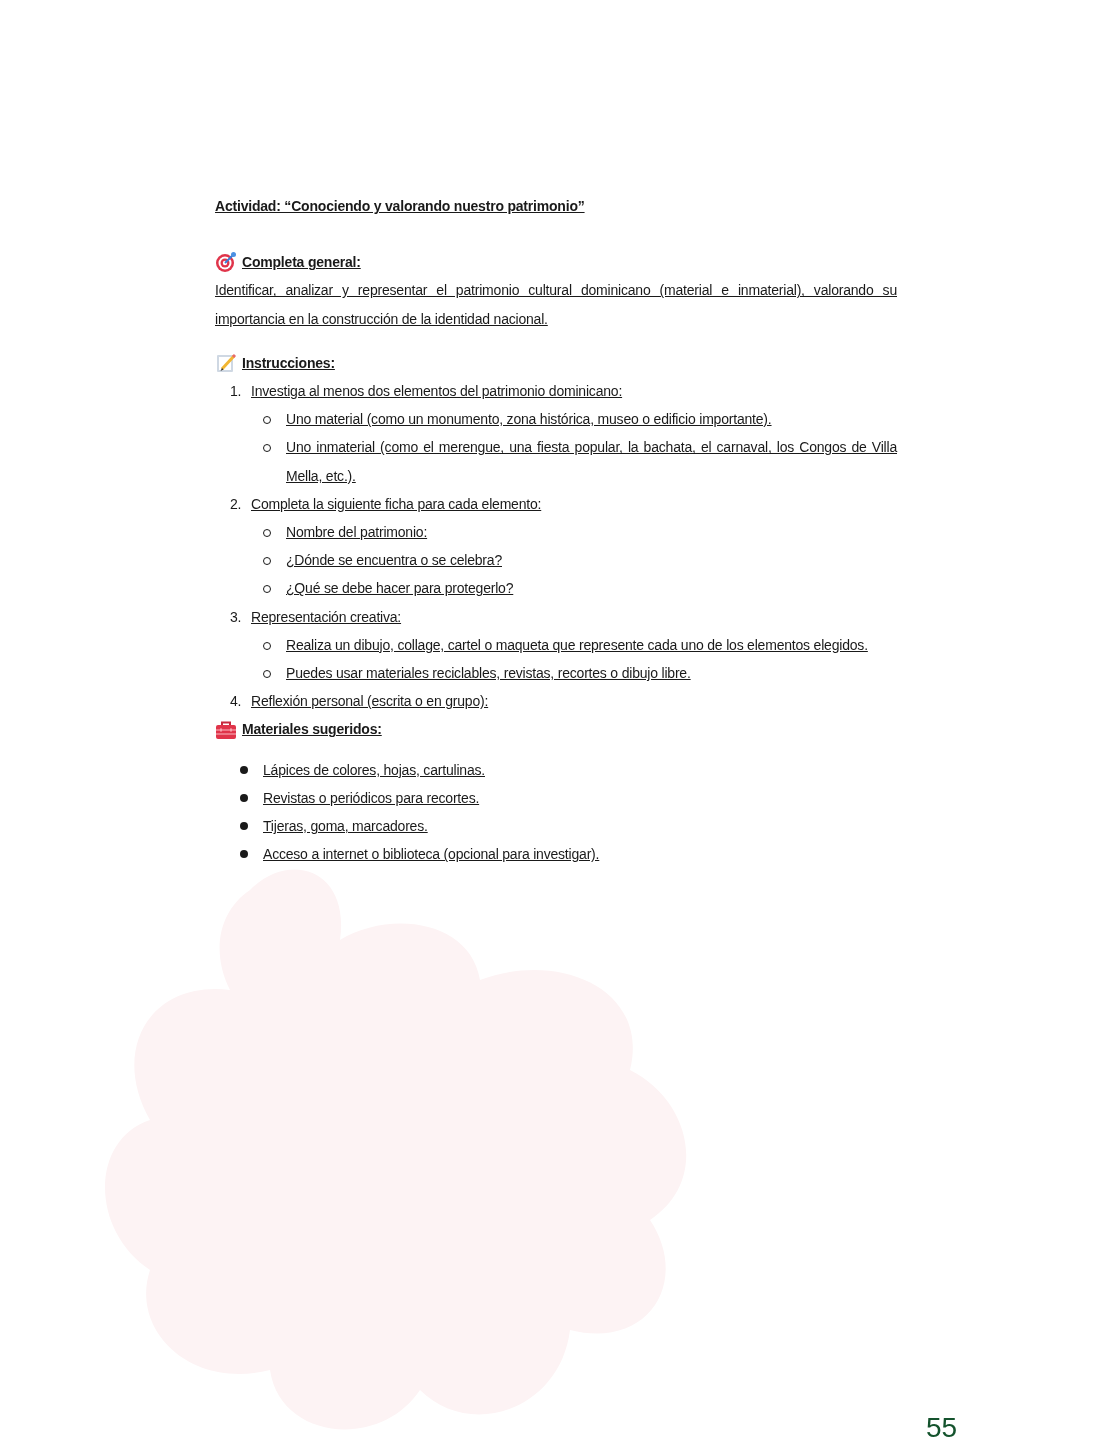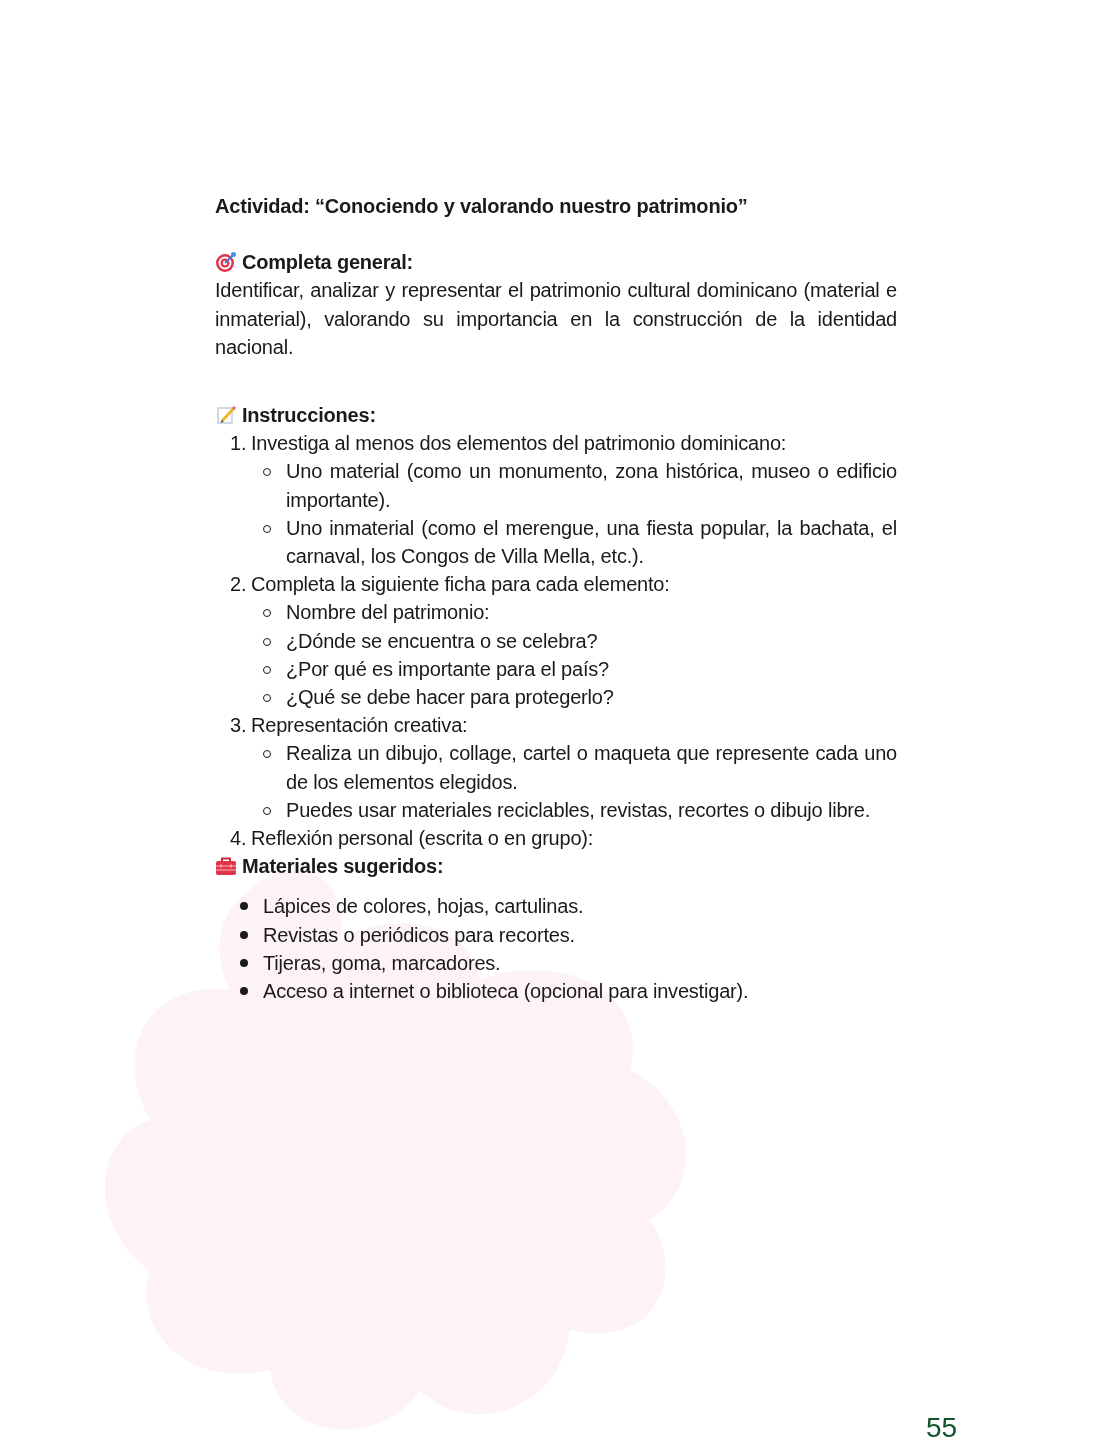--- a/index.html
+++ b/index.html
@@ -1,24 +1,24 @@
 <!DOCTYPE html>
 <html><head>
   <meta charset="utf-8">
   <style>
     html, body { margin: 0; padding: 0; background: #ffffff; }
     body { width: 1113px; height: 1440px; position: relative; overflow: hidden;
       font-family: "Liberation Sans", sans-serif; color: #1a1a1a; }
     .watermark { position: absolute; left: 90px; top: 850px; width: 660px; height: 590px; z-index: 0; }
     .content { position: absolute; left: 215px; top: 192px; width: 682px; z-index: 1;
-      font-size: 20px; line-height: 28.2px; letter-spacing: -0.2px; }
+      font-size: 14px; line-height: 28.2px; letter-spacing: -0.2px; text-decoration: underline; }
     .title { font-weight: bold; margin: 0 0 28px 0; }
     .section-head { font-weight: bold; display: flex; align-items: center; margin: 0; }
     .section-head .ico { width: 22px; height: 22px; margin-right: 5px; display: inline-block; }
-    .para { text-align: justify; margin: 0 0 40px 0; }
+    .para { text-align: justify; margin: 0 0 16px 0; }
     ol.steps { margin: 0; padding: 0 0 0 36px; list-style: none; }
     ol.steps > li { position: relative; }
     ol.steps > li .num { position: absolute; left: -21px; }
     ul.sub { margin: 0; padding: 0 0 0 35px; list-style: none; }
     ul.sub > li { position: relative; text-align: justify; }
     ul.sub > li::before { content: ""; position: absolute; left: -23px; top: 11px; width: 6px; height: 6px;
       border: 1.6px solid #1a1a1a; border-radius: 50%; }
     ul.bullets { margin: 12px; padding: 0 0 0 36px; list-style: none; }
     ul.bullets > li { position: relative; }
     ul.bullets > li::before { content: ""; position: absolute; left: -23px; top: 10px; width: 8px; height: 8px;
@@ -66,21 +66,20 @@
         <li>Uno material (como un monumento, zona histórica, museo o edificio importante).</li>
         <li>Uno inmaterial (como el merengue, una fiesta popular, la bachata, el carnaval, los Congos de Villa Mella, etc.).</li>
       </ul>
     </li>
     <li>
       <span class="num">2.</span>
       <span>Completa la siguiente ficha para cada elemento:</span>
       <ul class="sub">
         <li>Nombre del patrimonio:</li>
         <li>¿Dónde se encuentra o se celebra?</li>
-        <li>¿Por qué es importante para el país?</li>
         <li>¿Qué se debe hacer para protegerlo?</li>
       </ul>
     </li>
     <li>
       <span class="num">3.</span>
       <span>Representación creativa:</span>
       <ul class="sub">
         <li>Realiza un dibujo, collage, cartel o maqueta que represente cada uno de los elementos elegidos.</li>
         <li>Puedes usar materiales reciclables, revistas, recortes o dibujo libre.</li>
       </ul>

